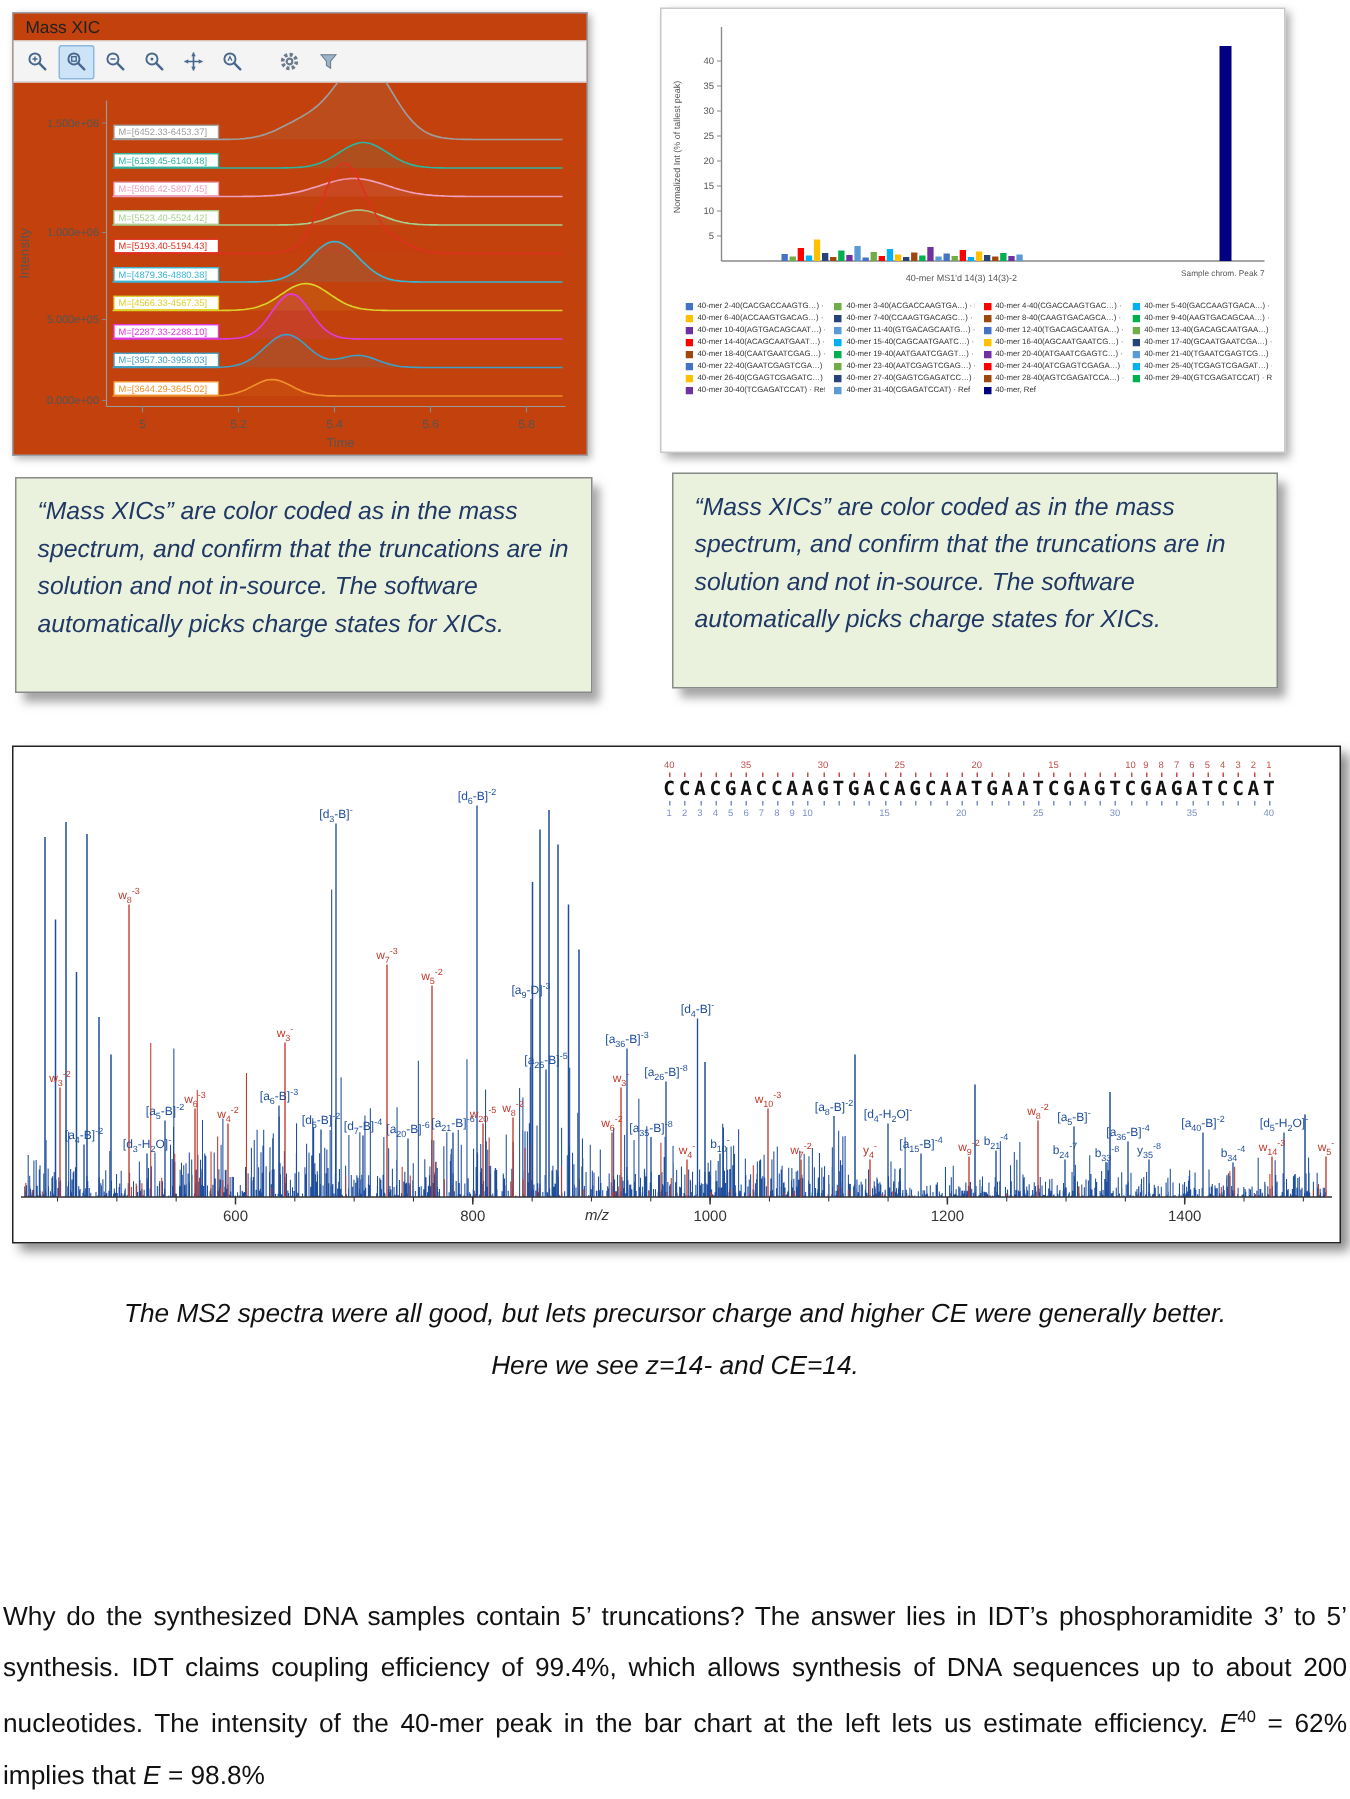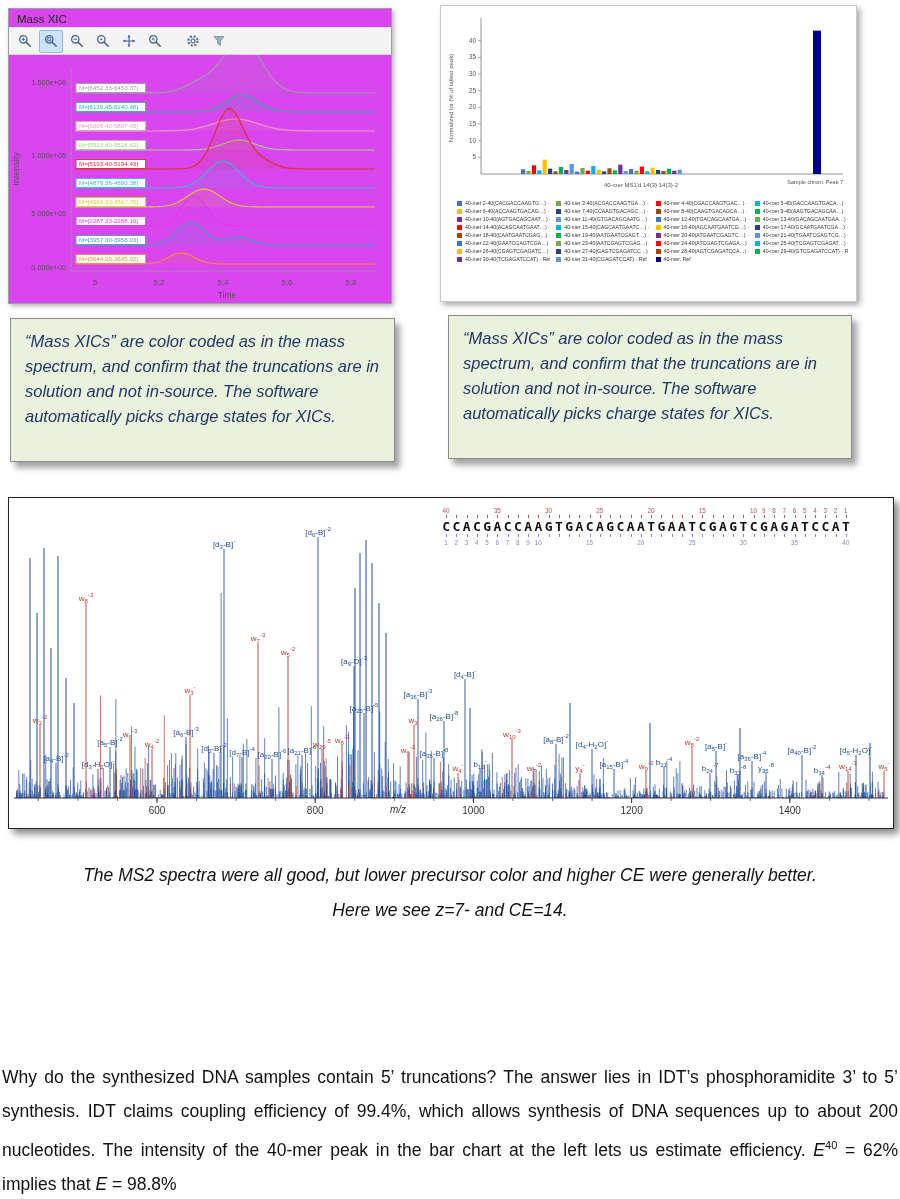--- a/index.html
+++ b/index.html
@@ -1,20 +1,20 @@
 <!DOCTYPE html>
 <html><head>
 <meta charset="utf-8">
 <style>
   html,body{margin:0;padding:0;background:#fff;}
   .page{position:relative;width:900px;height:1199px;background:#fff;overflow:hidden;
         font-family:"Liberation Sans",sans-serif;color:#111;}
 
   
-  .xic-window{position:absolute;left:8px;top:8px;width:382px;height:294px;background:#d946ef;
+  .xic-window{position:absolute;left:8px;top:8px;width:382px;height:294px;background:#c2410c;
               border:1px solid #9aa0a6;box-shadow:2px 2px 5px rgba(0,0,0,0.3);}
   .xic-title{font-size:11.5px;padding:4px 8px 2px;color:#222;}
   .xic-toolbar{display:flex;align-items:center;gap:2px;padding:1px 4px;background:#f4f4f4;
                border-top:1px solid #e4e4e4;border-bottom:1px solid #d8d8d8;height:24px;}
   .tb-btn{width:22px;height:21px;display:flex;align-items:center;justify-content:center;
           border:1px solid transparent;border-radius:2px;}
   .tb-btn.sel{background:#cde3f7;border-color:#8db8e0;}
   .tb-sep{width:10px;}
 
   
@@ -696,19 +696,19 @@
           <span class="num" style="left: 199.875px;">20</span>
           <span class="num" style="left: 251.125px;">25</span>
           <span class="num" style="left: 302.375px;">30</span>
           <span class="num" style="left: 353.625px;">35</span>
           <span class="num" style="left: 404.875px;">40</span>
         </div>
     </div>
   </div>
 
   <div class="caption">
-    <div>The MS2 spectra were all good, but lower precursor color and higher CE were generally better.</div>
-    <div>Here we see z=7- and CE=14.</div>
+    <div>The MS2 spectra were all good, but lets precursor charge and higher CE were generally better.</div>
+    <div>Here we see z=14- and CE=14.</div>
   </div>
 
   <p class="bodytext"><span>Why do the synthesized DNA samples contain 5’ truncations? The answer lies in IDT’s phosphoramidite 3’ to 5’ synthesis. IDT claims coupling efficiency of 99.4%, which allows synthesis of DNA sequences up to about 200 nucleotides. The intensity of the 40-mer peak in the bar chart at the left lets us estimate efficiency. </span><i>E</i><sup>40</sup><span> = 62% implies that </span><i>E</i><span> = 98.8%</span></p>
 
 </div>
 
 </body></html>

